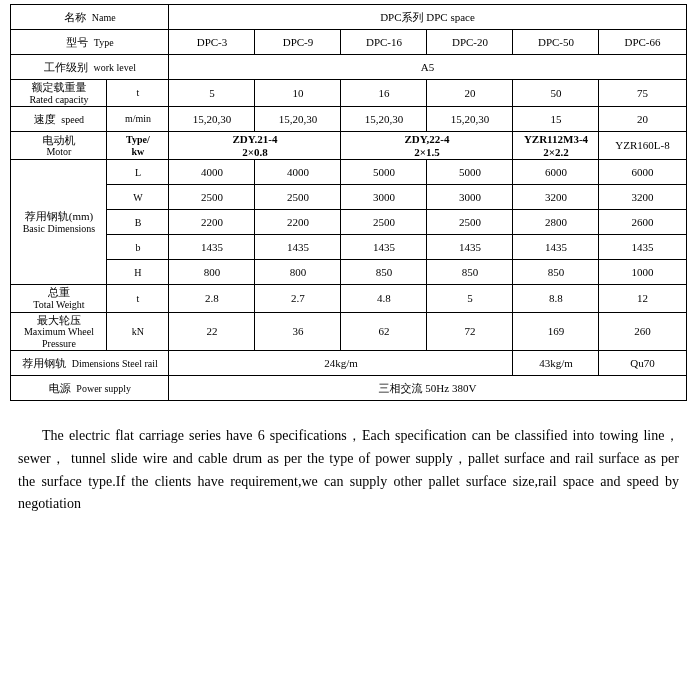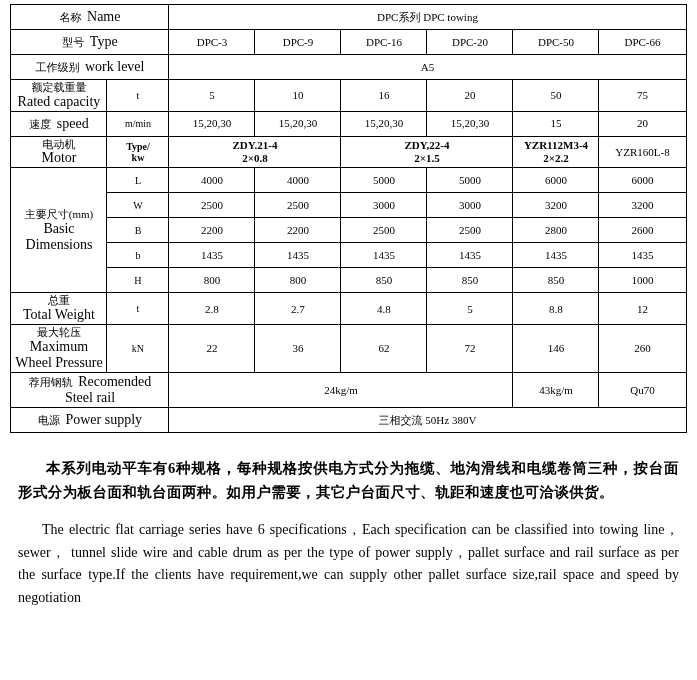--- a/index.html
+++ b/index.html
@@ -33,21 +33,21 @@
     vertical-align: middle;
     padding: 1px 2px;
     line-height: 1.15;
     font-family: "Liberation Serif", serif;
   }
   .lbl {
     font-size: 11px;
     line-height: 1.15;
   }
   .lbl .cn { display: block; }
-  .lbl .en { display: block; font-size: 14px; }
+  .lbl .en { display: block; font-size: 10px; }
   .inline .cn, .inline .en { display: inline; }
   .tiny {
     font-size: 8px;
   }
   .unit {
     font-size: 10px;
   }
   .twoline span { display: block; font-weight: bold; }
   .rowh22 td { height: 22px; }
 
@@ -92,21 +92,21 @@
       <col style="width:86px">
       <col style="width:87px">
     </colgroup>
     <tbody>
 
       <tr class="rowh22">
         <td colspan="2" class="lbl inline">
           <span class="cn">名称</span>&nbsp;
           <span class="en">Name</span>
         </td>
-        <td colspan="6">DPC系列 DPC towing</td>
+        <td colspan="6">DPC系列 DPC space</td>
       </tr>
 
       <tr class="rowh22">
         <td colspan="2" class="lbl inline">
           <span class="cn">型号</span>&nbsp;
           <span class="en">Type</span>
         </td>
         <td>DPC-3</td>
         <td>DPC-9</td>
         <td>DPC-16</td>
@@ -170,21 +170,21 @@
         </td>
         <td class="twoline">
           <span>YZR112M3-4</span>
           <span>2×2.2</span>
         </td>
         <td>YZR160L-8</td>
       </tr>
 
       <tr class="rowh22">
         <td rowspan="5" class="lbl">
-          <span class="cn">主要尺寸(mm)</span>
+          <span class="cn">荐用钢轨(mm)</span>
           <span class="en">Basic Dimensions</span>
         </td>
         <td class="unit">L</td>
         <td>4000</td>
         <td>4000</td>
         <td>5000</td>
         <td>5000</td>
         <td>6000</td>
         <td>6000</td>
       </tr>
@@ -242,45 +242,44 @@
       <tr class="rowh22">
         <td class="lbl">
           <span class="cn">最大轮压</span>
           <span class="en tiny">Maximum Wheel Pressure</span>
         </td>
         <td class="unit">kN</td>
         <td>22</td>
         <td>36</td>
         <td>62</td>
         <td>72</td>
-        <td>146</td>
+        <td>169</td>
         <td>260</td>
       </tr>
 
       <tr class="rowh22">
         <td colspan="2" class="lbl inline">
           <span class="cn">荐用钢轨</span>&nbsp;
-          <span class="en">Recomended Steel rail</span>
+          <span class="en">Dimensions Steel rail</span>
         </td>
         <td colspan="4">24kg/m</td>
         <td>43kg/m</td>
         <td>Qu70</td>
       </tr>
 
       <tr class="rowh22">
         <td colspan="2" class="lbl inline">
           <span class="cn">电源</span>&nbsp;
           <span class="en">Power supply</span>
         </td>
         <td colspan="6">三相交流 50Hz 380V</td>
       </tr>
 
     </tbody>
   </table>
 
   <div class="para-block">
-    <p class="cn-para">本系列电动平车有6种规格，每种规格按供电方式分为拖缆、地沟滑线和电缆卷筒三种，按台面形式分为板台面和轨台面两种。如用户需要，其它户台面尺寸、轨距和速度也可洽谈供货。</p>
     <div class="en-wrap">
       <p class="en-para">The electric flat carriage series have 6 specifications，Each specification can be  classified into towing line， sewer， tunnel slide wire and cable drum as per the type of power supply，pallet surface and rail surface as per the surface type.If the clients  have requirement,we can supply other  pallet surface size,rail space and speed by  negotiation</p>
     </div>
   </div>
 
 </div>
 
 </body></html>

